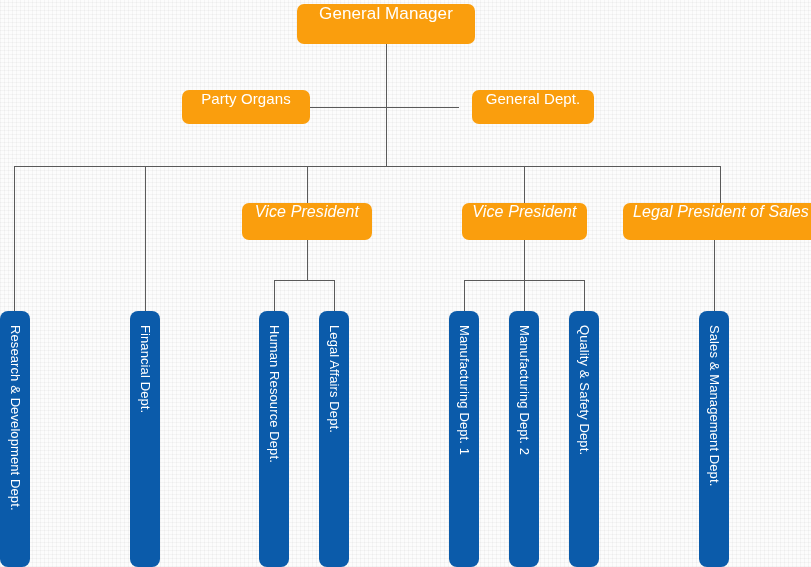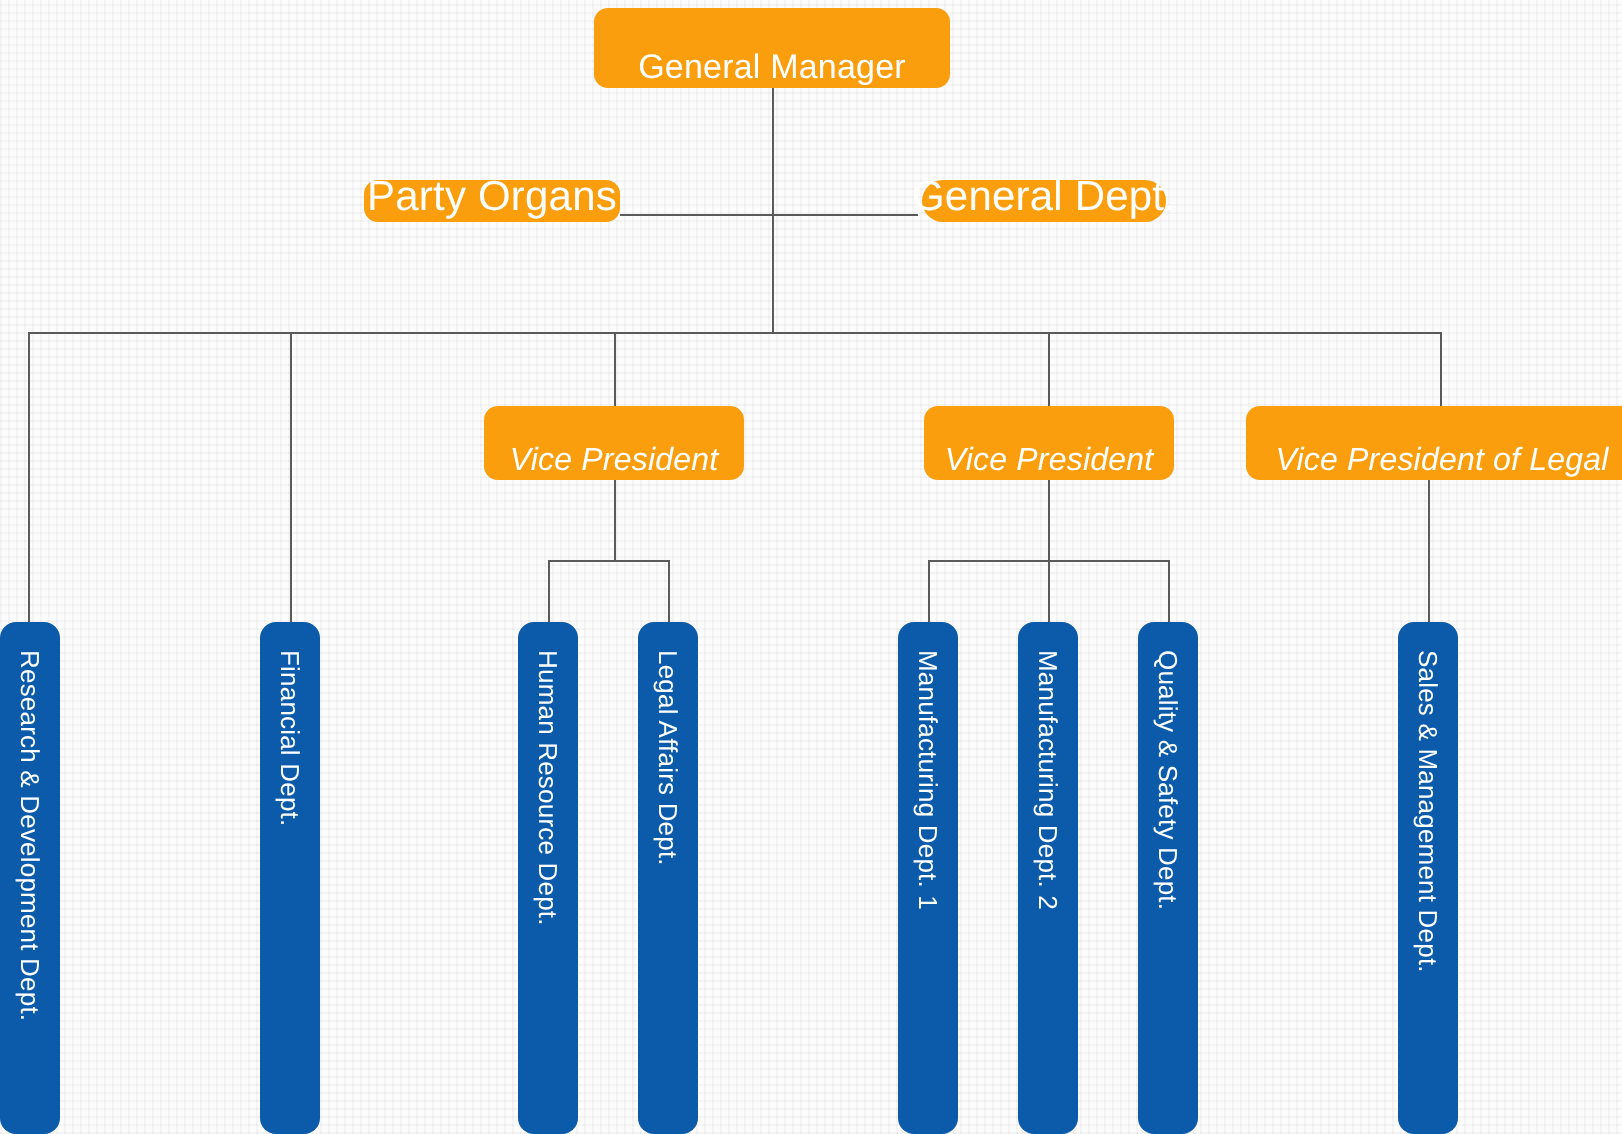--- a/index.html
+++ b/index.html
@@ -28,36 +28,36 @@
     background: #5a5a5a;
   }
   .line.h { height: 1px; }
   .line.v { width: 1px; }
 
   .node {
     position: absolute;
     box-sizing: border-box;
     color: #ffffff;
     display: flex;
-    align-items: flex-end;
+    align-items: flex-start;
     justify-content: center;
     white-space: nowrap;
     letter-spacing: 0.1px;
   }
   .node.mgr {
     background: #fa9e0d;
     border-radius: 7px;
     font-size: 17px;
     height: 40px;
   }
   .node.sub {
     background: #fa9e0d;
     border-radius: 7px;
-    font-size: 21px;
-    height: 21px;
+    font-size: 15px;
+    height: 34px;
   }
   .node.vp {
     background: #fa9e0d;
     border-radius: 7px;
     font-size: 16px;
     height: 37px;
     font-style: italic;
   }
   .node.dept {
     background: #0b5baa;
@@ -109,34 +109,34 @@
   <div class="line v" style="left:714px; top:239px; height:72px;"></div>
 
   <div class="node mgr" style="left:297px; top:4px; width:178px;">
     <span>General Manager</span>
   </div>
 
   <div class="node sub" style="left:182px; top:90px; width:128px;">
     <span>Party Organs</span>
   </div>
 
-  <div class="node sub" style="left:461px; top:90px; width:122px;border-radius:11px;">
+  <div class="node sub" style="left:472px; top:90px; width:122px;">
     <span>General Dept.</span>
   </div>
 
   <div class="node vp" style="left:242px; top:203px; width:130px;">
     <span>Vice President</span>
   </div>
 
   <div class="node vp" style="left:462px; top:203px; width:125px;">
     <span>Vice President</span>
   </div>
 
   <div class="node vp" style="left:623px; top:203px; width:196px;">
-    <span>Vice President of Legal</span>
+    <span>Legal President of Sales</span>
   </div>
 
   <div class="node dept" style="left:0px; top:311px; width:30px; height:256px;">
     <span class="vtext">Research &amp; Development Dept.</span>
   </div>
 
   <div class="node dept" style="left:130px; top:311px; width:30px; height:256px;">
     <span class="vtext">Financial Dept.</span>
   </div>
 

